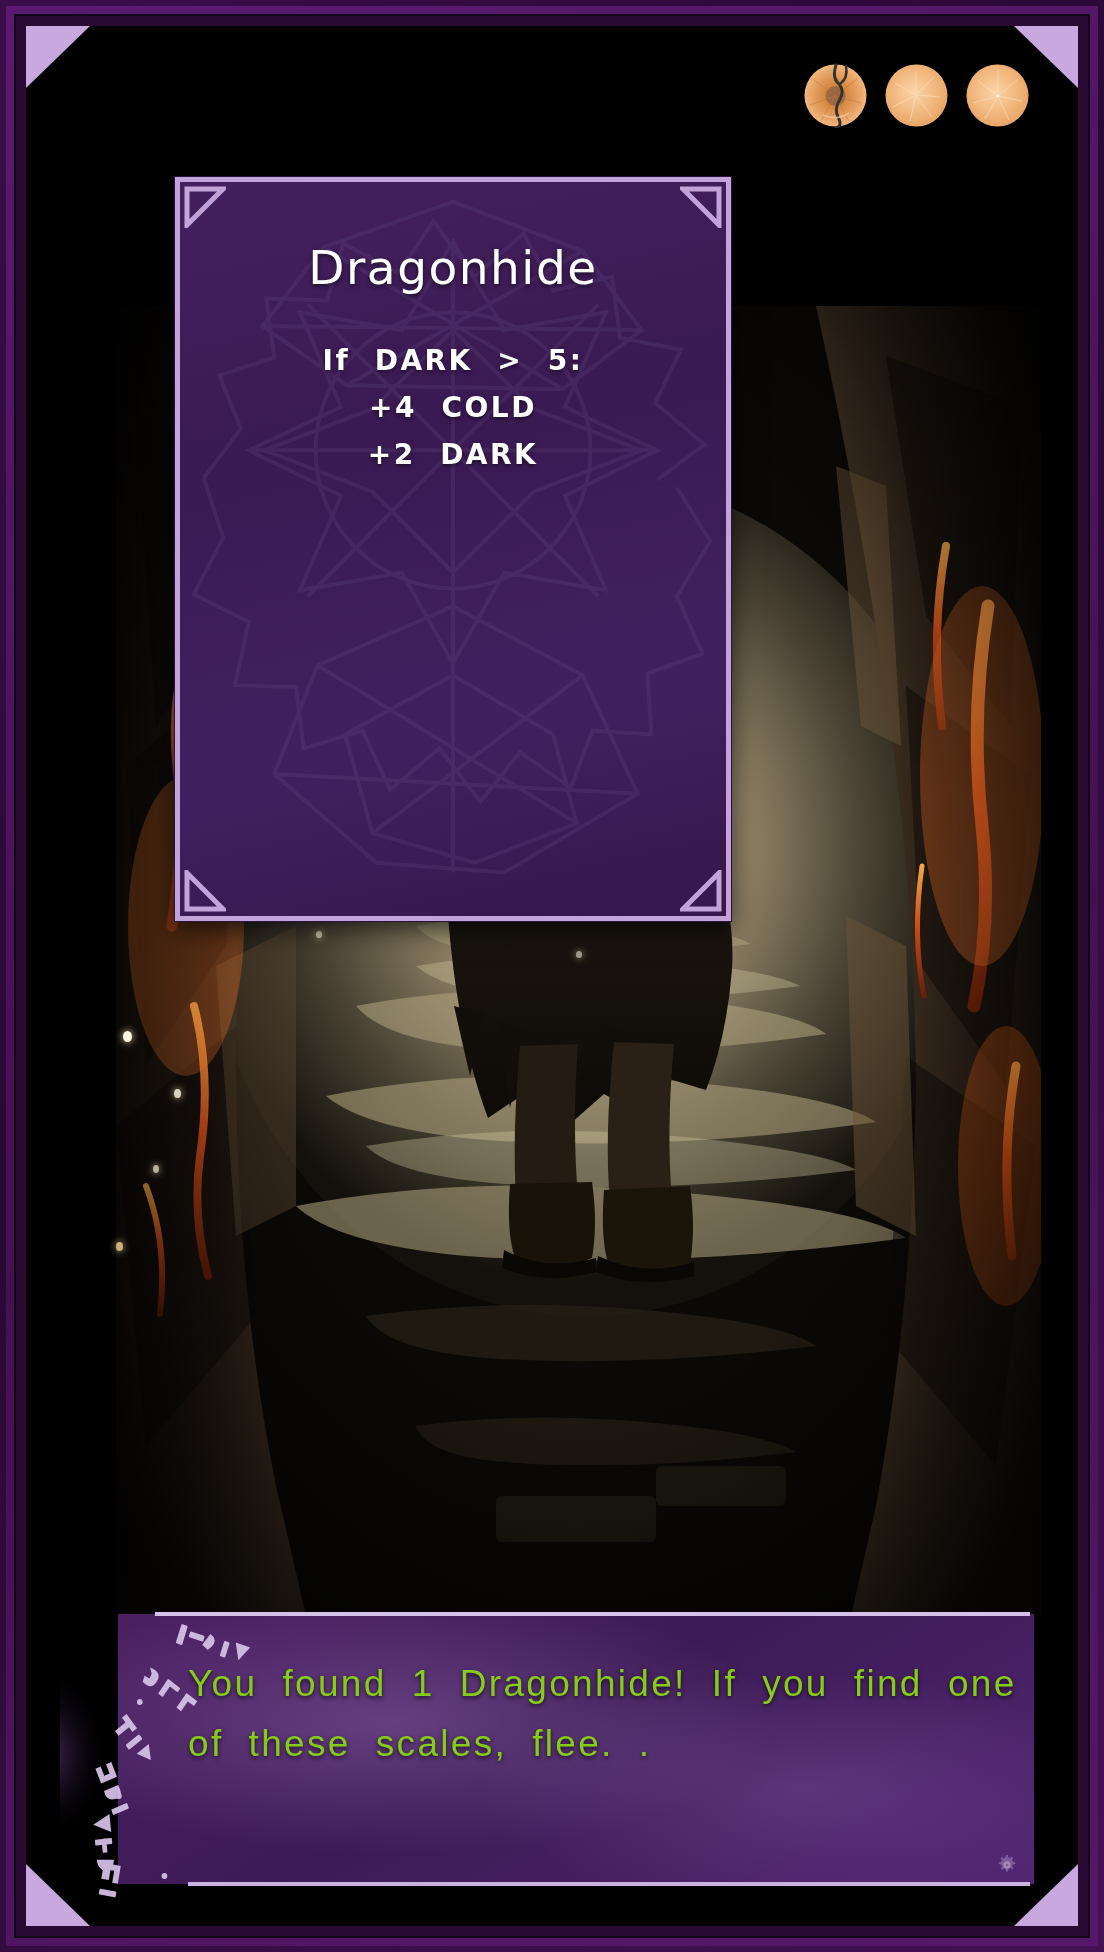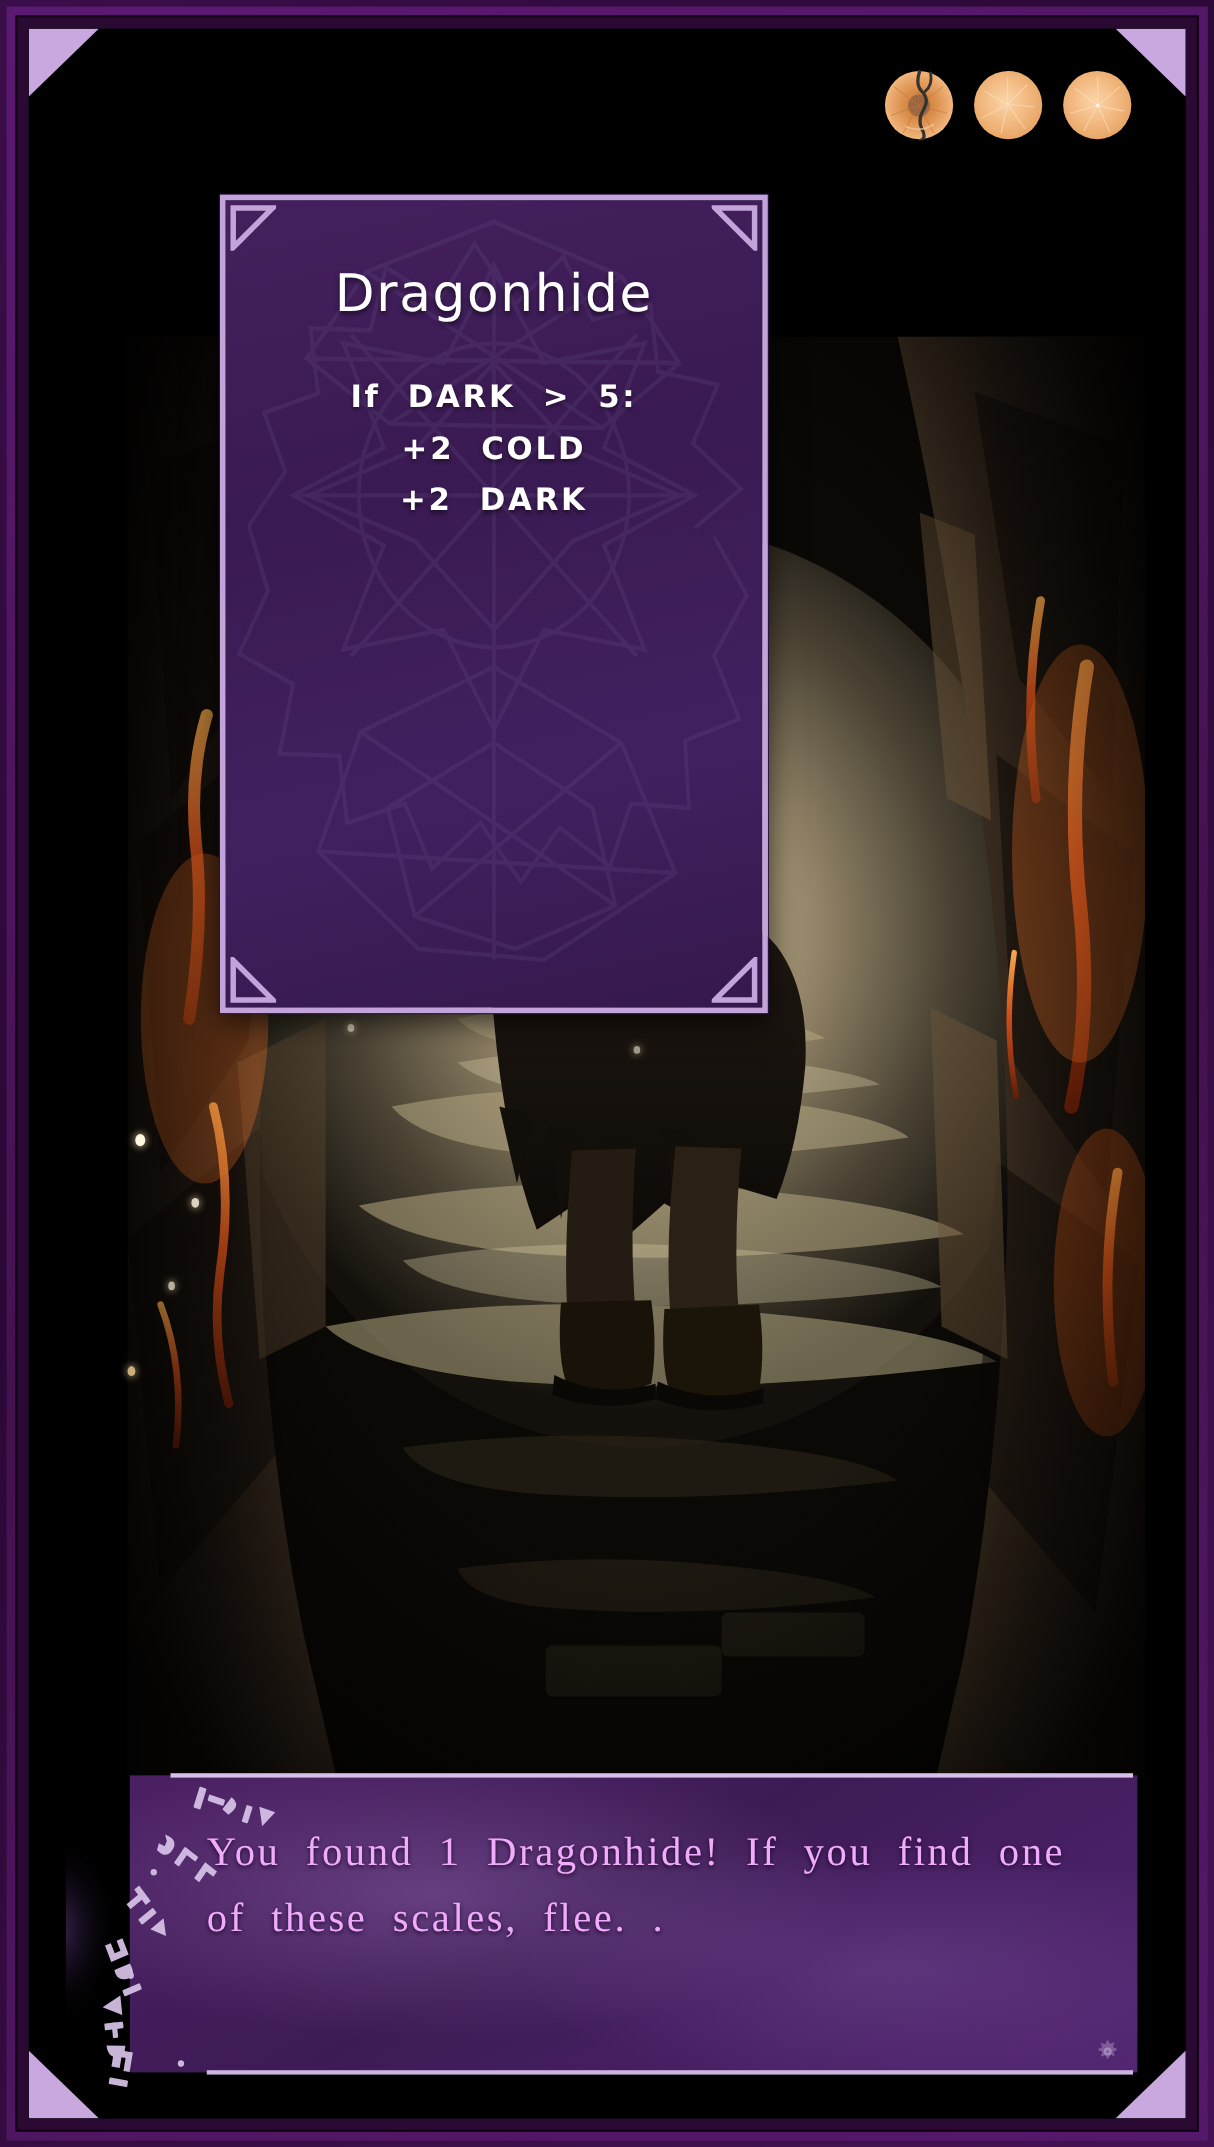--- a/index.html
+++ b/index.html
@@ -101,23 +101,23 @@
     width: 65px;
     height: 65px;
     border-radius: 50%;
     overflow: hidden;
   }
   .orb svg { display: block; width: 65px; height: 65px; }
 
   
   .card {
     position: absolute;
-    left: 174px;
+    left: 149px;
     top: 151px;
-    width: 498px;
+    width: 556px;
     height: 744px;
     z-index: 14;
     background: linear-gradient(168deg, #44205e 0%, #3a1a52 35%, #412060 70%, #35184c 100%);
     border: 5px solid #c3a4da;
     box-shadow: 0 0 0 1px #2b1140, 0 8px 26px rgba(0,0,0,0.7);
   }
   .card-pattern { position: absolute; inset: 0; width: 100%; height: 100%; opacity: .55; }
 
   .card-corner {
     position: absolute;
@@ -188,25 +188,25 @@
     height: 4px;
     background: #cbb3e0;
     z-index: 5;
   }
   .dlg-text {
     position: absolute;
     left: 128px;
     right: 24px;
     top: 44px;
     z-index: 6;
-    font-family: Liberation Serif, serif;
+    font-family: Liberation Sans, sans-serif;
     font-size: 37px;
     letter-spacing: 2.3px;
     line-height: 1.62;
-    color: #f0abfc;
+    color: #84cc16;
     text-shadow: 0 2px 4px rgba(20,5,30,.8);
     white-space: pre-wrap;
   }
   .dlg-gear {
     position: absolute;
     right: 26px; bottom: 22px;
     z-index: 7;
     width: 22px; height: 22px;
     opacity: .75;
   }
@@ -477,21 +477,21 @@
       <div class="card-corner br">
         <svg viewBox="0 0 42 42">
             <path d="M3 3 L39 3 L3 39 Z" fill="none" stroke="#c3a4da" stroke-width="5"></path>
           </svg>
       </div>
 
       <div class="card-body">
         <div class="card-title">Dragonhide</div>
         <div class="card-effects">
           <div class="eff-line">If  DARK  &gt;  5:</div>
-          <div class="eff-line">+2  COLD</div>
+          <div class="eff-line">+4  COLD</div>
           <div class="eff-line">+2  DARK</div>
         </div>
       </div>
     </div>
 
     <div class="dialogue">
 
       <div class="dlg-bg"></div>
 
       <svg class="dlg-runes" viewBox="0 0 1036 288" preserveAspectRatio="none">

